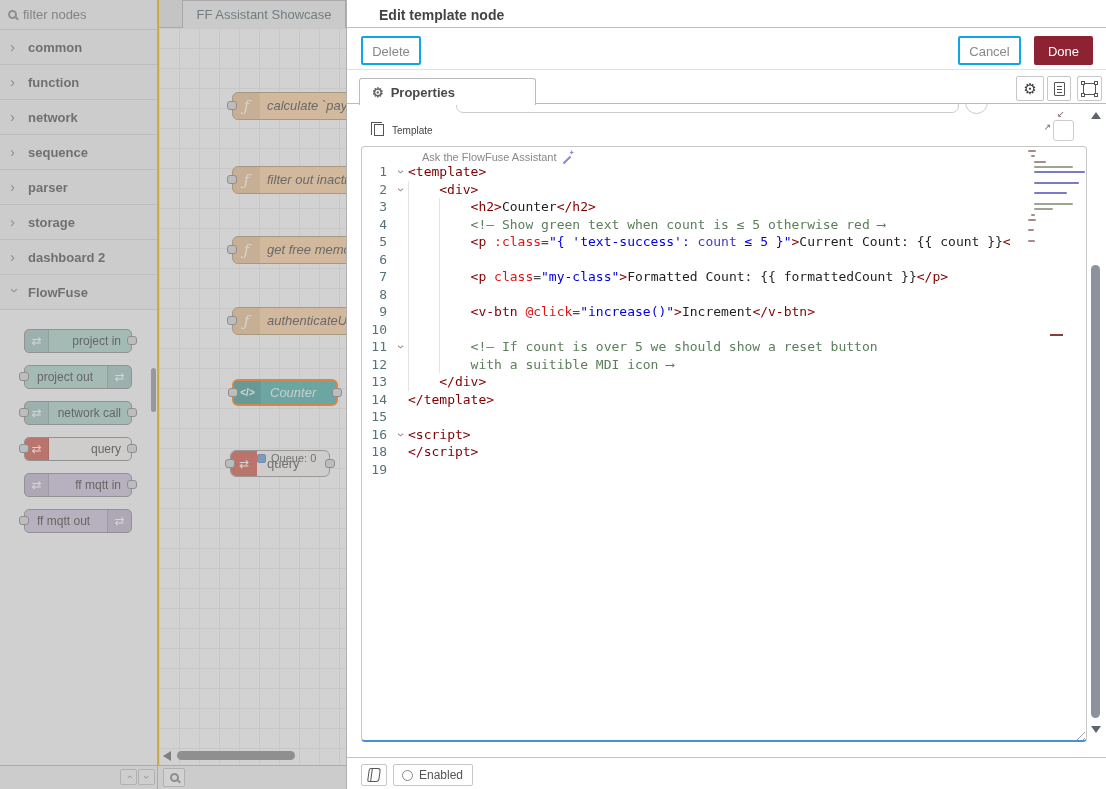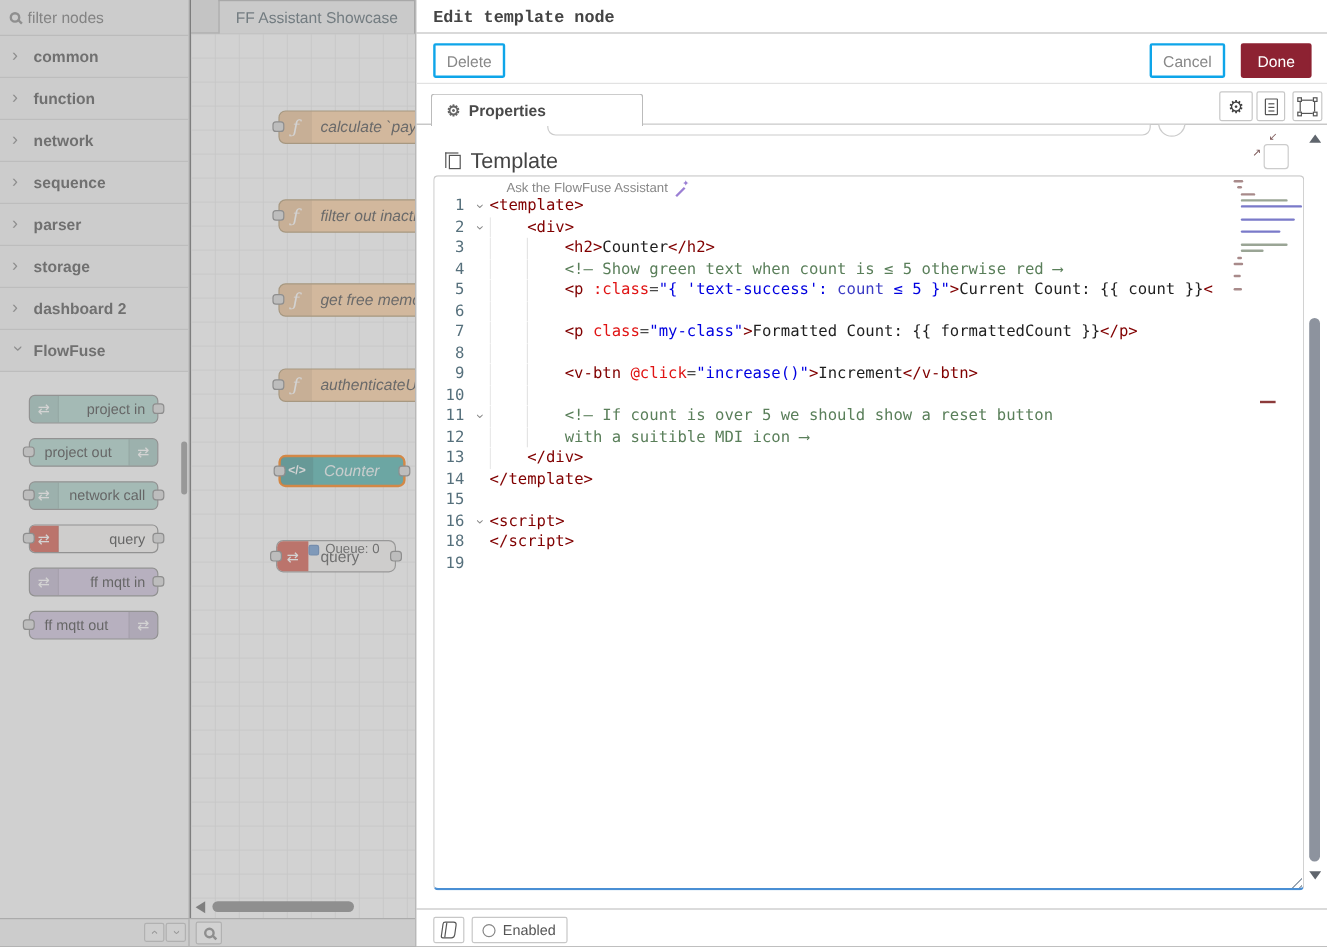--- a/index.html
+++ b/index.html
@@ -1,18 +1,18 @@
 <!DOCTYPE html>
 <html><head>
 <meta charset="utf-8">
 <style>
   * { margin:0; padding:0; box-sizing:border-box; }
   html,body { width:1106px; height:789px; overflow:hidden; background:#fff;
     font-family:"Liberation Sans", sans-serif; }
-  #app { position:relative; width:1106px; height:789px; overflow:hidden; background:#404040; }
+  #app { position:relative; width:1106px; height:789px; overflow:hidden; background:#eab308; }
 
   
   #workspace { position:absolute; left:0; top:0; width:346px; height:789px; overflow:hidden; }
   #dim-overlay { position:absolute; left:0; top:0; width:346px; height:789px;
     background:rgba(150,150,150,0.42); z-index:50; pointer-events:none; }
 
   
   #palette { position:absolute; left:0; top:0; width:158px; height:765px; background:#efefef;
     border-right:1px solid #bbb; }
   .search-row { height:30px; background:#f3f3f3; border-bottom:1px solid #d6d6d6;
@@ -87,21 +87,21 @@
   .mini-btn .rot-up { display:inline-block; transform:rotate(-90deg); }
   .mini-btn .rot-dn { display:inline-block; transform:rotate(90deg); }
   #zoom-search-btn { position:absolute; left:163px; top:2px; width:22px; height:19px;
     border:1px solid #c4c4c4; background:#fdfdfd; border-radius:2px; display:flex;
     align-items:center; justify-content:center; }
 
   
   #tray { position:absolute; left:346px; top:0; width:760px; height:789px; background:#fff;
     border-left:1px solid #b0b0b0; z-index:100; }
   #tray-header { position:absolute; left:0; top:0; right:0; height:28px; border-bottom:1px solid #c0c0c0; }
-  #tray-title { position:absolute; left:14px; top:7px; font-size:14px; font-weight:bold; color:#444;font-family:Liberation Mono, monospace; }
+  #tray-title { position:absolute; left:32px; top:7px; font-size:14px; font-weight:bold; color:#444; }
   #tray-toolbar { position:absolute; left:0; top:28px; right:0; height:42px; border-bottom:1px solid #e2e2e2; }
   .btn { position:absolute; top:8px; height:29px; border:2px solid #0ea5e9; background:#fff;
     border-radius:2px; font-size:13px; color:#888; text-align:center; line-height:27px; cursor:pointer; }
   #btn-delete { left:14px; width:60px; }
   #btn-cancel { left:611px; width:63px; }
   #btn-done { left:687px; width:59px; background:#8d2232; border-color:#8d2232; color:#fff; }
   #tabrow { position:absolute; left:0; top:70px; right:0; height:34px; border-bottom:1px solid #bbb; }
   #tab-properties { position:absolute; left:12px; top:8px; width:177px; height:27px; background:#fff;
     border:1px solid #bbb; border-bottom:none; border-radius:3px 3px 0 0; display:flex;
     align-items:center; padding-left:12px; gap:7px; font-size:13px; font-weight:bold; color:#4a4a4a;
@@ -122,21 +122,21 @@
 
   #tray-content { position:absolute; left:0; top:104px; right:0; height:653px; overflow:hidden; }
   #partial-field { position:absolute; left:109px; top:-10px; width:503px; height:19px;
     border:1px solid #ccc; border-radius:7px; background:#fff; }
   #partial-circle { position:absolute; left:618px; top:-13px; width:23px; height:23px;
     border:1px solid #ccc; border-radius:50%; background:#fff; }
   #template-row { position:absolute; left:24px; top:20px; display:flex; align-items:center; gap:8px; }
   .copyicon { width:10px; height:12px; border:1px solid #555; background:#fff; position:relative; margin-left:3px; }
   .copyicon::before { content:""; position:absolute; left:-4px; top:-3px; width:10px; height:12px;
     border:1px solid #555; border-right:none; border-bottom:none; }
-  #template-label { font-size:18px; color:#444; }
+  #template-label { font-size:10px; color:#444; }
   #expand-btn { position:absolute; left:706px; top:16px; width:21px; height:21px;
     border:1px solid #ccc; border-radius:3px; background:#fff; cursor:pointer; }
   .expicon { position:relative; width:100%; height:100%; }
   .expicon i { position:absolute; font-style:normal; font-size:9px; color:#7d5a5a; line-height:9px; }
   .expicon i:nth-child(1){ right:3px; top:2px; } .expicon i:nth-child(2){ left:3px; bottom:2px; }
 
   
   #editor { position:absolute; left:14px; top:42px; width:726px; height:596px; background:#fff;
     border:1px solid #c7c7c7; border-bottom:2px solid #4a8fd4; border-radius:4px; overflow:hidden; }
   #assistant-row { position:absolute; left:60px; top:3px; height:14px; display:flex;

